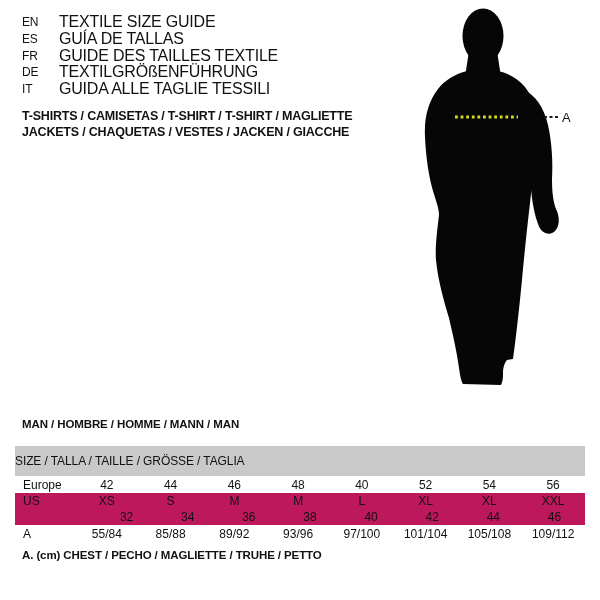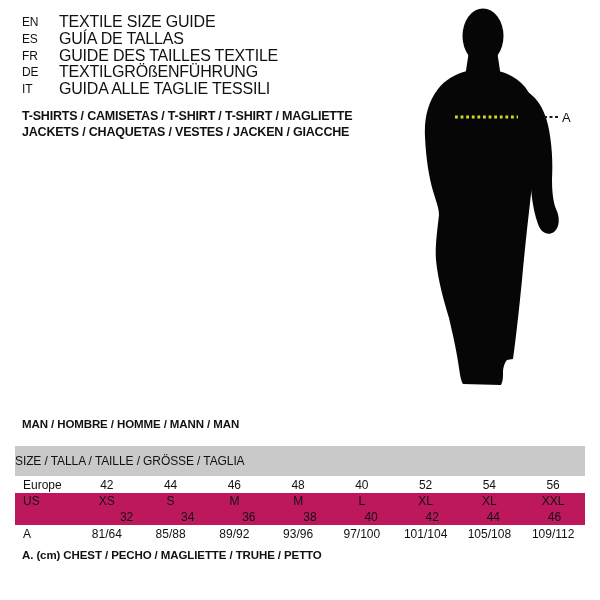--- a/index.html
+++ b/index.html
@@ -134,21 +134,21 @@
     <div class="cell">36</div>
     <div class="cell">38</div>
     <div class="cell">40</div>
     <div class="cell">42</div>
     <div class="cell">44</div>
     <div class="cell">46</div>
   </div>
 
   <div class="trow r4">
     <div class="row-label">A</div>
-    <div class="cell">81/64</div>
+    <div class="cell">55/84</div>
     <div class="cell">85/88</div>
     <div class="cell">89/92</div>
     <div class="cell">93/96</div>
     <div class="cell">97/100</div>
     <div class="cell">101/104</div>
     <div class="cell">105/108</div>
     <div class="cell">109/112</div>
   </div>
 </div>
 

